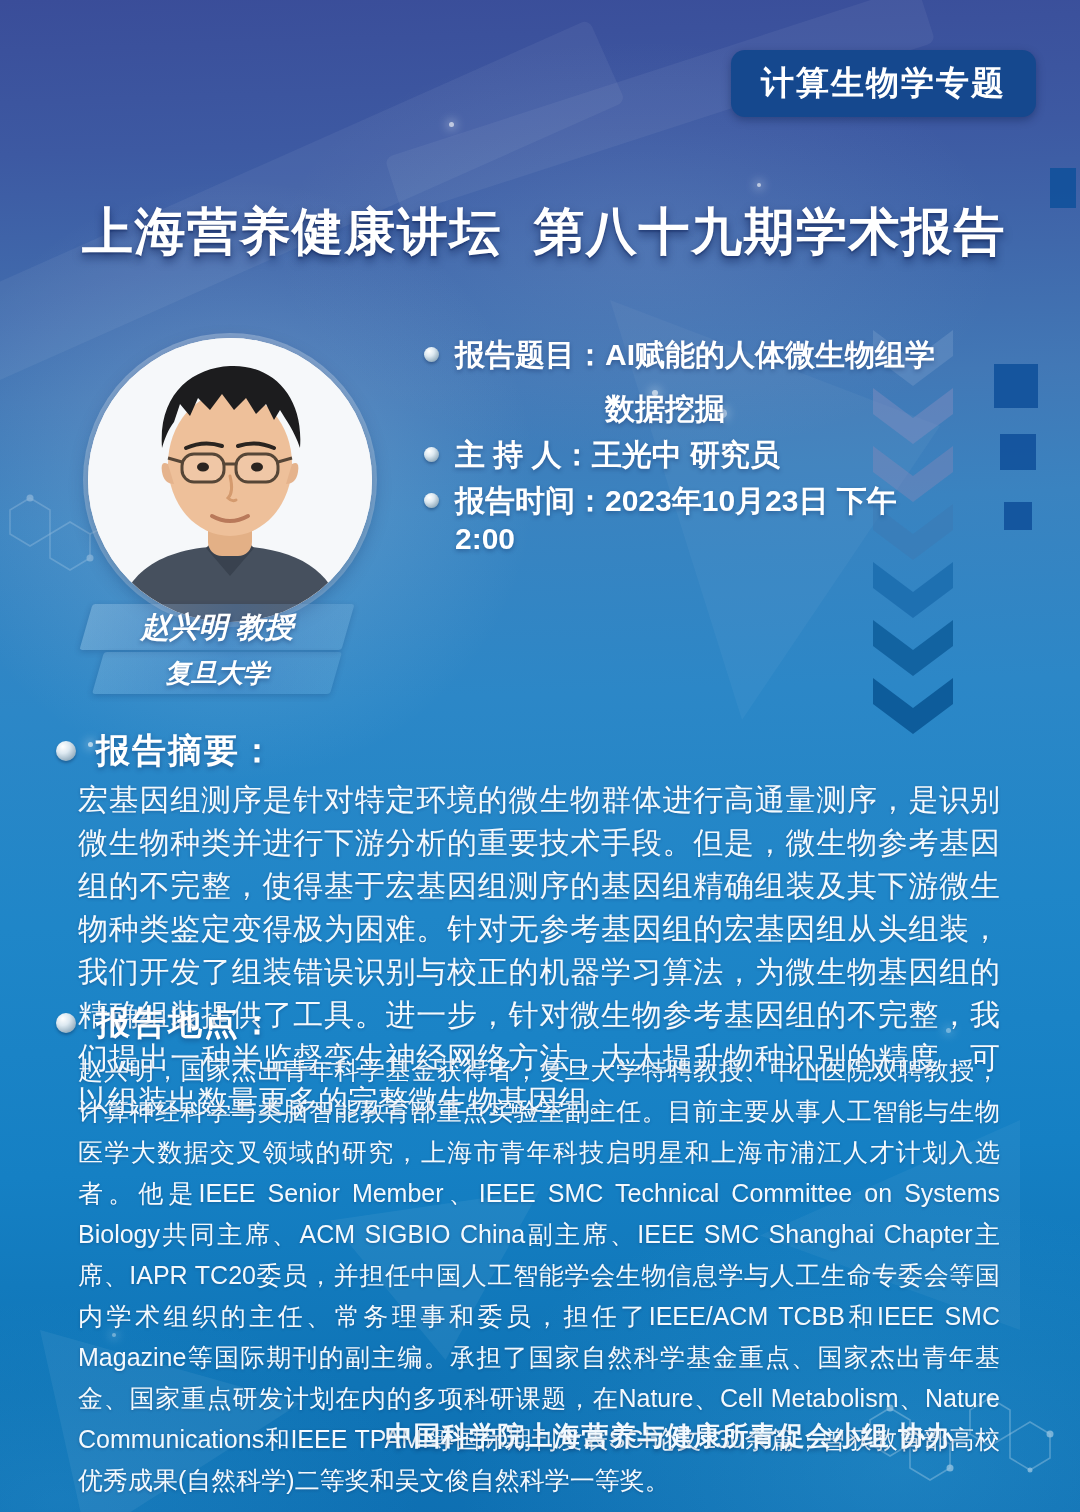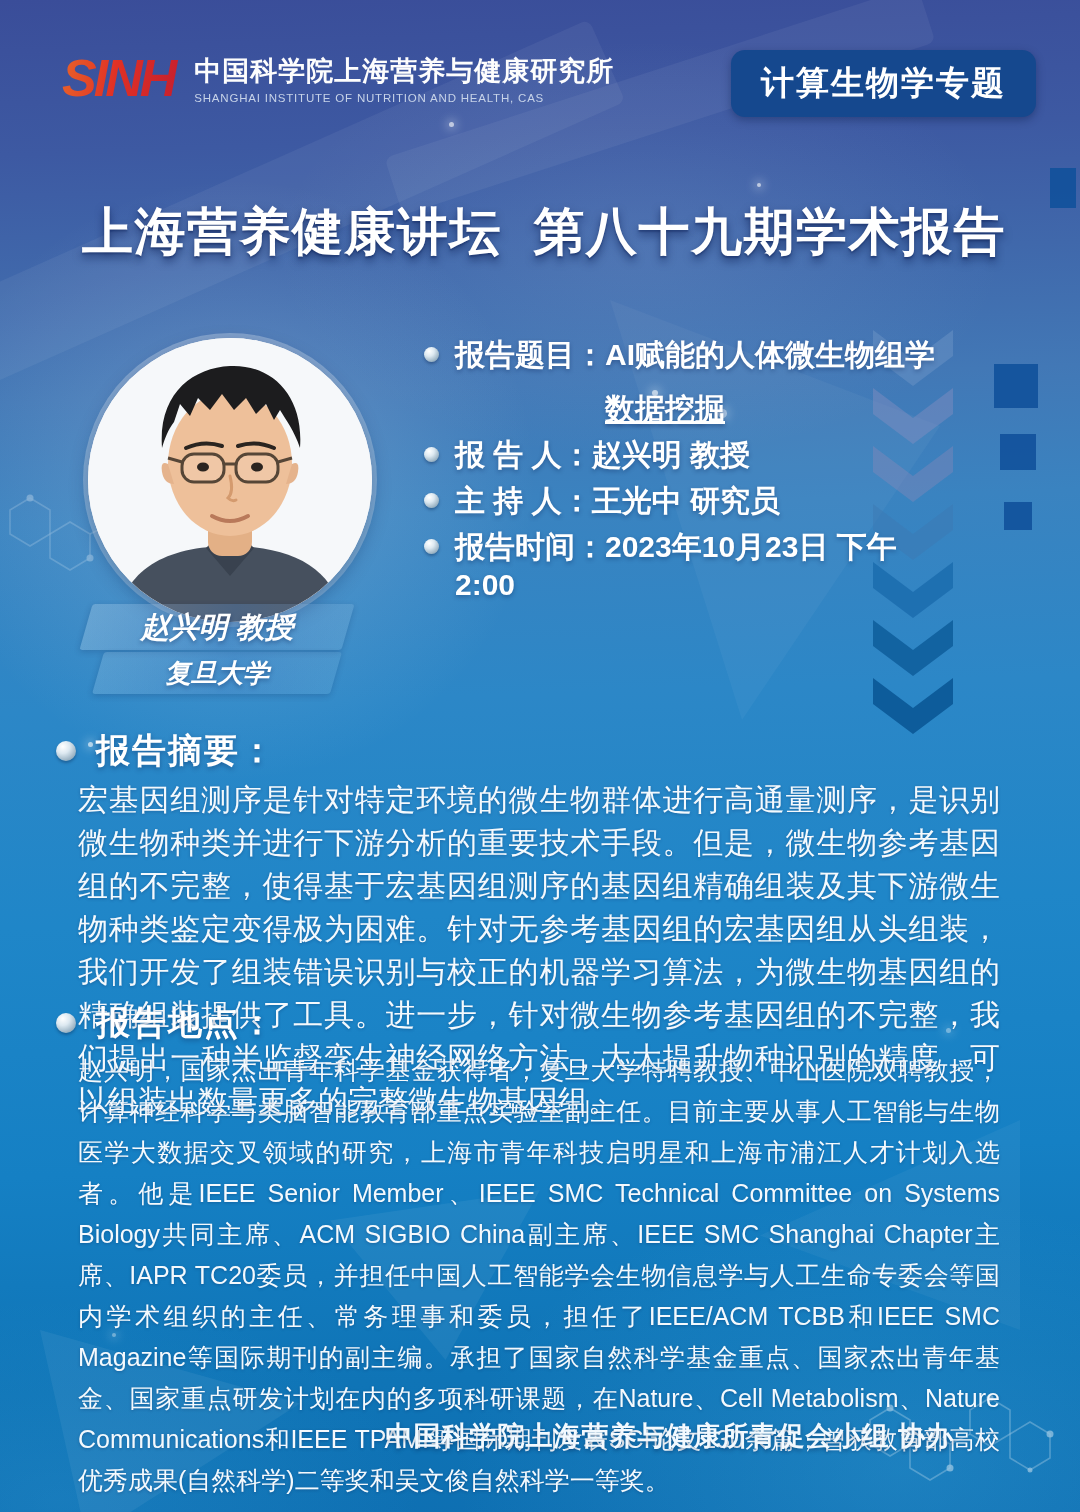--- a/index.html
+++ b/index.html
@@ -79,21 +79,21 @@
   .details{position:absolute;left:424px;top:336px;width:520px;display:flex;flex-direction:column;gap:8px;}
   .detail-row{display:flex;align-items:flex-start;}
   .sphere{
     flex:0 0 auto;width:15px;height:15px;border-radius:50%;margin:11px 16px 0 0;
     background:radial-gradient(circle at 34% 28%, #ffffff 0%, #dde9f1 35%, #9fb6c6 70%, #76909f 100%);
     box-shadow:0 2px 3px rgba(10,30,70,.35);
   }
   .detail-text{font-size:30px;font-weight:700;line-height:38px;text-shadow:0 2px 4px rgba(10,30,80,.35);}
   .detail-label{white-space:pre;}
   .detail-value{display:inline;}
-  .detail-line2{margin-top:16px;text-decoration:underline;}
+  .detail-line2{margin-top:16px;}
 
   
   .section-head{position:absolute;display:flex;align-items:center;}
   .section-head .sphere{width:20px;height:20px;margin:0 20px 0 0;}
   .section-title{font-size:34px;font-weight:800;letter-spacing:2px;text-shadow:0 2px 5px rgba(10,30,80,.4);}
   .abstract-head{left:56px;top:728px;}
   .abstract-body{
     position:absolute;left:78px;top:778px;width:922px;
     font-size:30px;line-height:43px;text-align:justify;color:#f4f9fd;
     text-shadow:0 1px 3px rgba(10,30,80,.3);
@@ -172,27 +172,20 @@
 
   <div class="dot" style="left:449px;top:122px;width:5px;height:5px"></div>
   <div class="dot" style="left:757px;top:183px;width:4px;height:4px"></div>
   <div class="dot" style="left:652px;top:390px;width:6px;height:6px"></div>
   <div class="dot" style="left:718px;top:409px;width:9px;height:9px;opacity:.5"></div>
   <div class="dot" style="left:88px;top:742px;width:5px;height:5px"></div>
   <div class="dot" style="left:946px;top:1028px;width:5px;height:5px;opacity:.4"></div>
   <div class="dot" style="left:112px;top:1333px;width:4px;height:4px;opacity:.4"></div>
   <div class="dot" style="left:1014px;top:70px;width:4px;height:4px;opacity:.5"></div>
 
-  <div class="logo-row">
-    <span class="logo-text">SINH</span>
-    <div>
-      <div class="org-cn">中国科学院上海营养与健康研究所</div>
-      <div class="org-en">SHANGHAI INSTITUTE OF NUTRITION AND HEALTH, CAS</div>
-    </div>
-  </div>
   <div class="badge">计算生物学专题</div>
 
   <h1 class="title">上海营养健康讲坛  第八十九期学术报告</h1>
 
   <div class="photo-wrap">
     <svg width="284" height="284" viewBox="0 0 284 284">
       <rect width="284" height="284" fill="#f6f8fa"></rect>
 
       <path d="M30,284 C34,232 78,208 142,208 C206,208 250,232 254,284 Z" fill="#46505e"></path>
       <path d="M118,210 L142,238 L166,210 L160,204 L124,204 Z" fill="#39424f"></path>
@@ -229,26 +222,20 @@
   <div class="ribbon r2">
     <span class="rtext">复旦大学</span>
   </div>
 
   <div class="details">
     <div class="detail-row">
       <span class="sphere"></span>
       <div class="detail-text">
         <span class="detail-label">报告题目：</span><span class="detail-value">AI赋能的人体微生物组学</span>
         <div class="detail-line2" style="padding-left:5em;">数据挖掘</div>
-      </div>
-    </div>
-    <div class="detail-row">
-      <span class="sphere"></span>
-      <div class="detail-text">
-        <span class="detail-label">报 告 人：</span><span class="detail-value">赵兴明 教授</span>
       </div>
     </div>
     <div class="detail-row">
       <span class="sphere"></span>
       <div class="detail-text">
         <span class="detail-label">主 持 人：</span><span class="detail-value">王光中 研究员</span>
       </div>
     </div>
     <div class="detail-row">
       <span class="sphere"></span>

